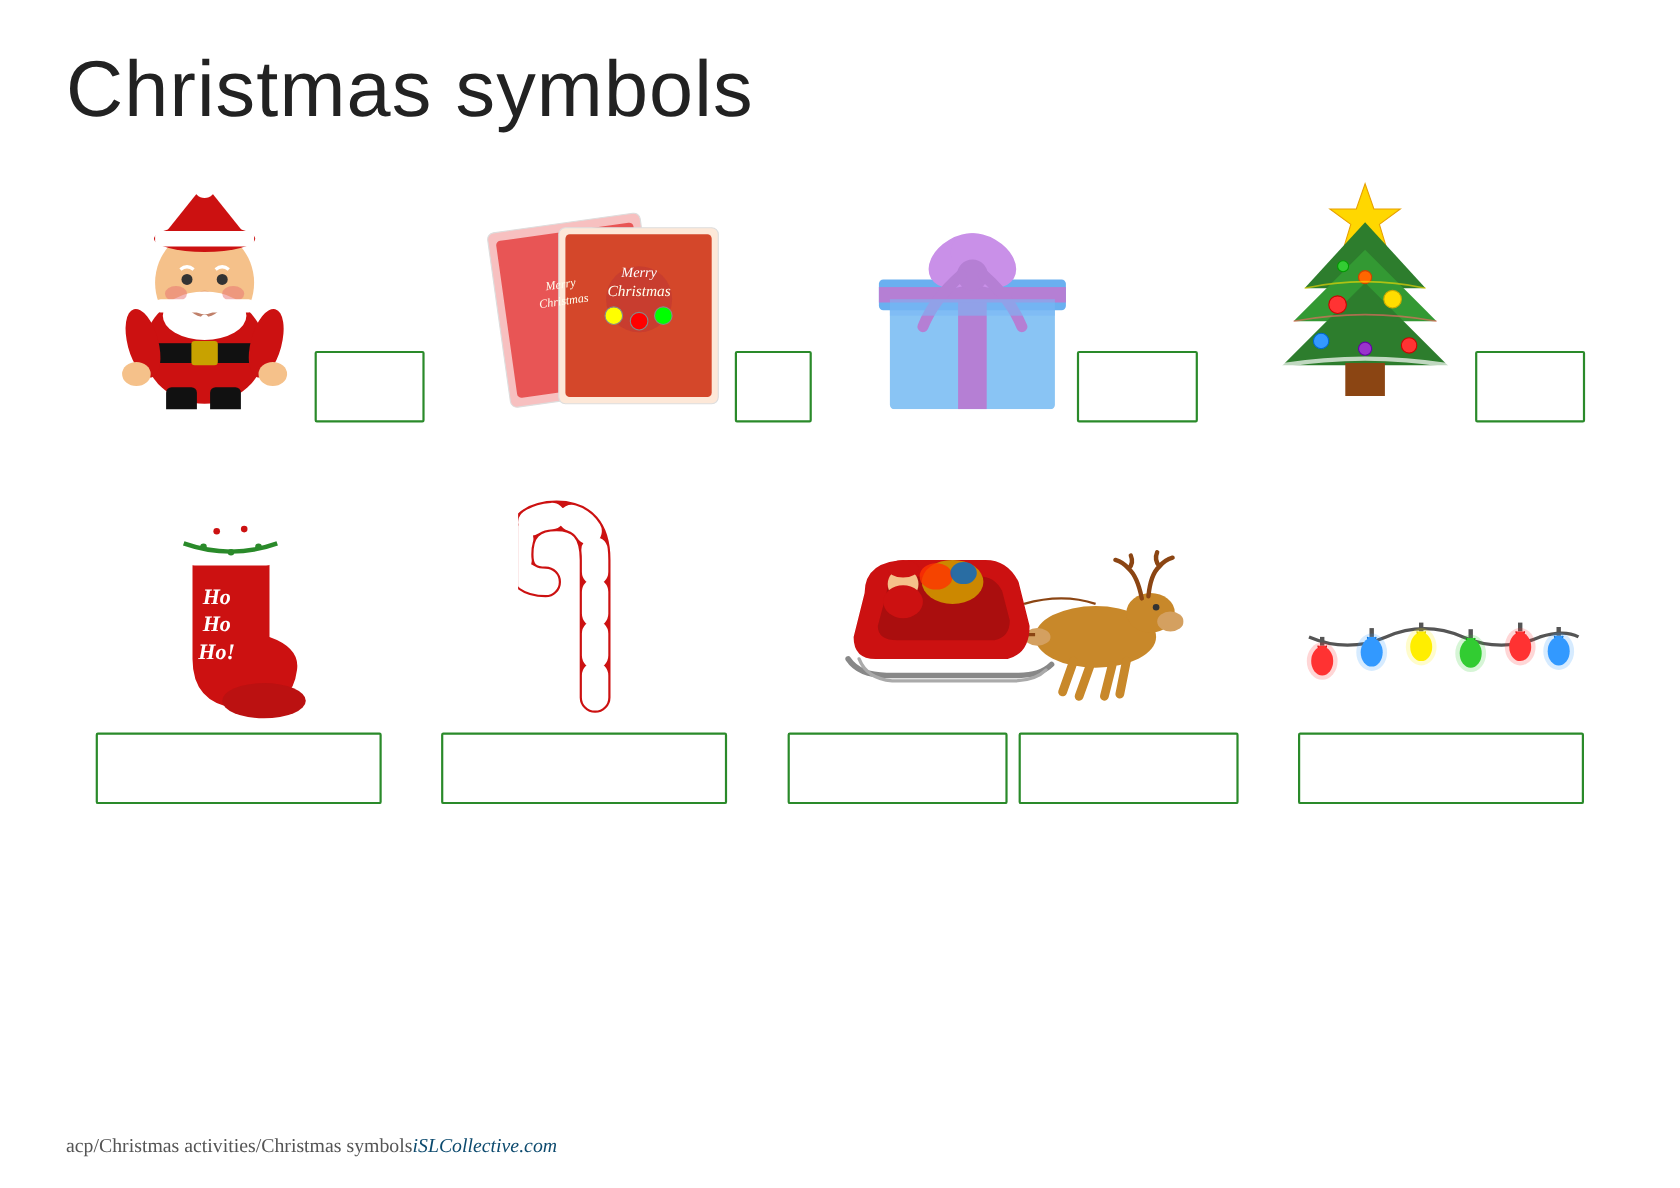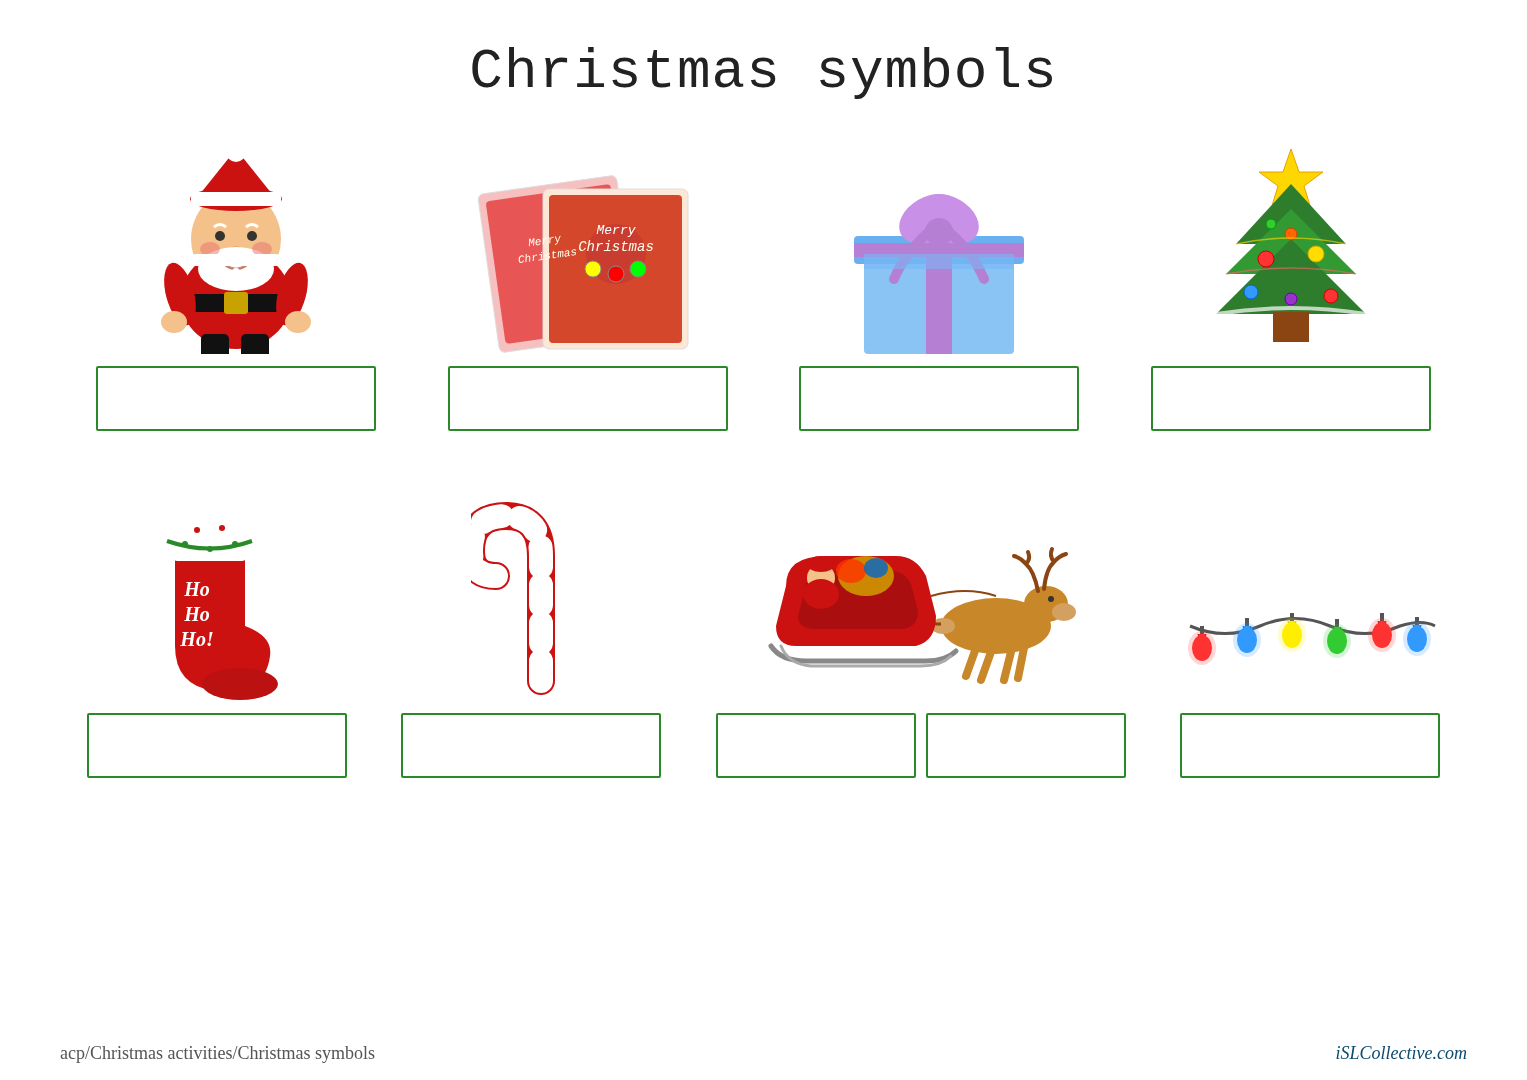--- a/index.html
+++ b/index.html
@@ -14,43 +14,42 @@
 
     .page {
       width: 1527px;
       min-height: 1080px;
       background: #fff;
       padding: 40px 60px 40px 60px;
       position: relative;
     }
 
     .title {
-      text-align: center;
-      font-size: 56px;
+      text-align: left;
+      font-size: 72px;
       font-weight: 300;
       color: #222;
       margin-bottom: 30px;
-      font-family: Liberation Mono, monospace;
+      font-family: Liberation Sans, sans-serif;
       letter-spacing: 1px;
     }
 
     
     .row {
       display: flex;
       justify-content: space-around;
       align-items: flex-end;
       margin-bottom: 20px;
     }
 
     .item {
       display: flex;
-      flex-direction: column;
-      align-items: center;
+      flex-direction: row;
+      align-items: flex-end;
       width: 300px;
-      font-family: Liberation Mono, monospace;
     }
 
     .image-area {
       width: 280px;
       height: 220px;
       display: flex;
       align-items: flex-end;
       justify-content: center;
       margin-bottom: 12px;
     }
@@ -59,25 +58,25 @@
       width: 280px;
       height: 65px;
       border: 2.5px solid #2a8a2a;
       background: #fff;
       border-radius: 2px;
     }
 
     
     .footer {
       position: absolute;
-      bottom: 16px;
+      bottom: 28px;
       left: 60px;
       right: 60px;
       display: flex;
-      justify-content: space-between;
+      justify-content: flex-start;
       align-items: center;
       font-size: 18px;
       color: #555;
     }
 
     
     svg { display: block; }
 
     
     .santa-svg { width: 200px; height: 210px; }

